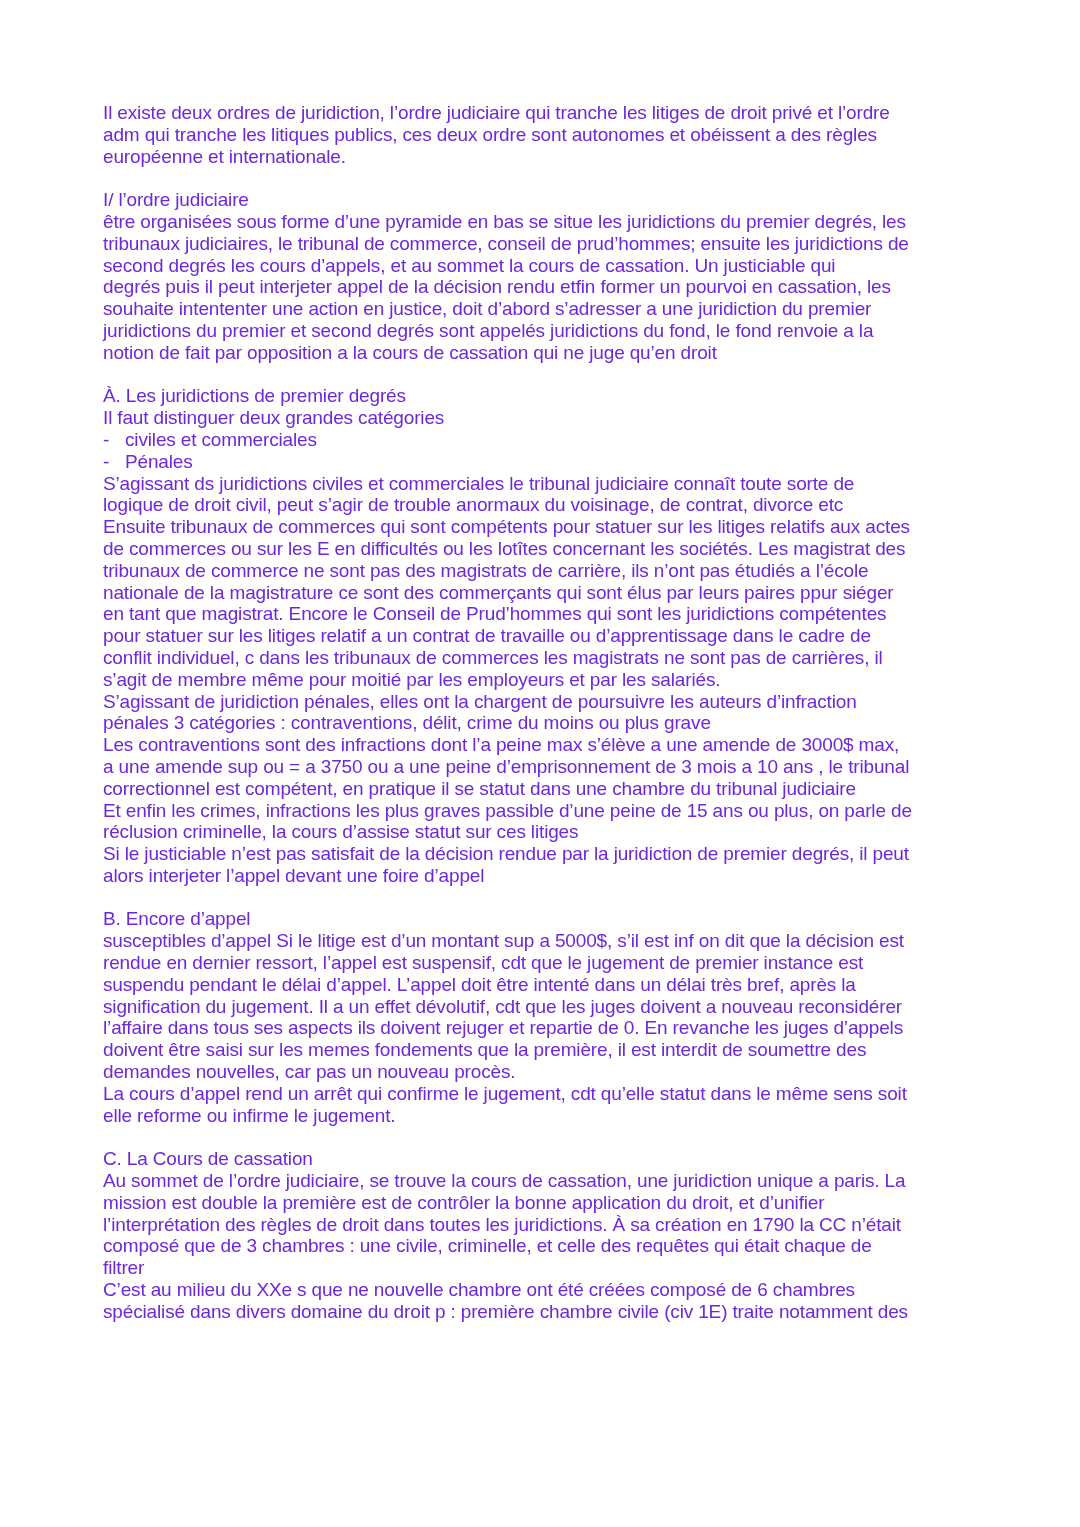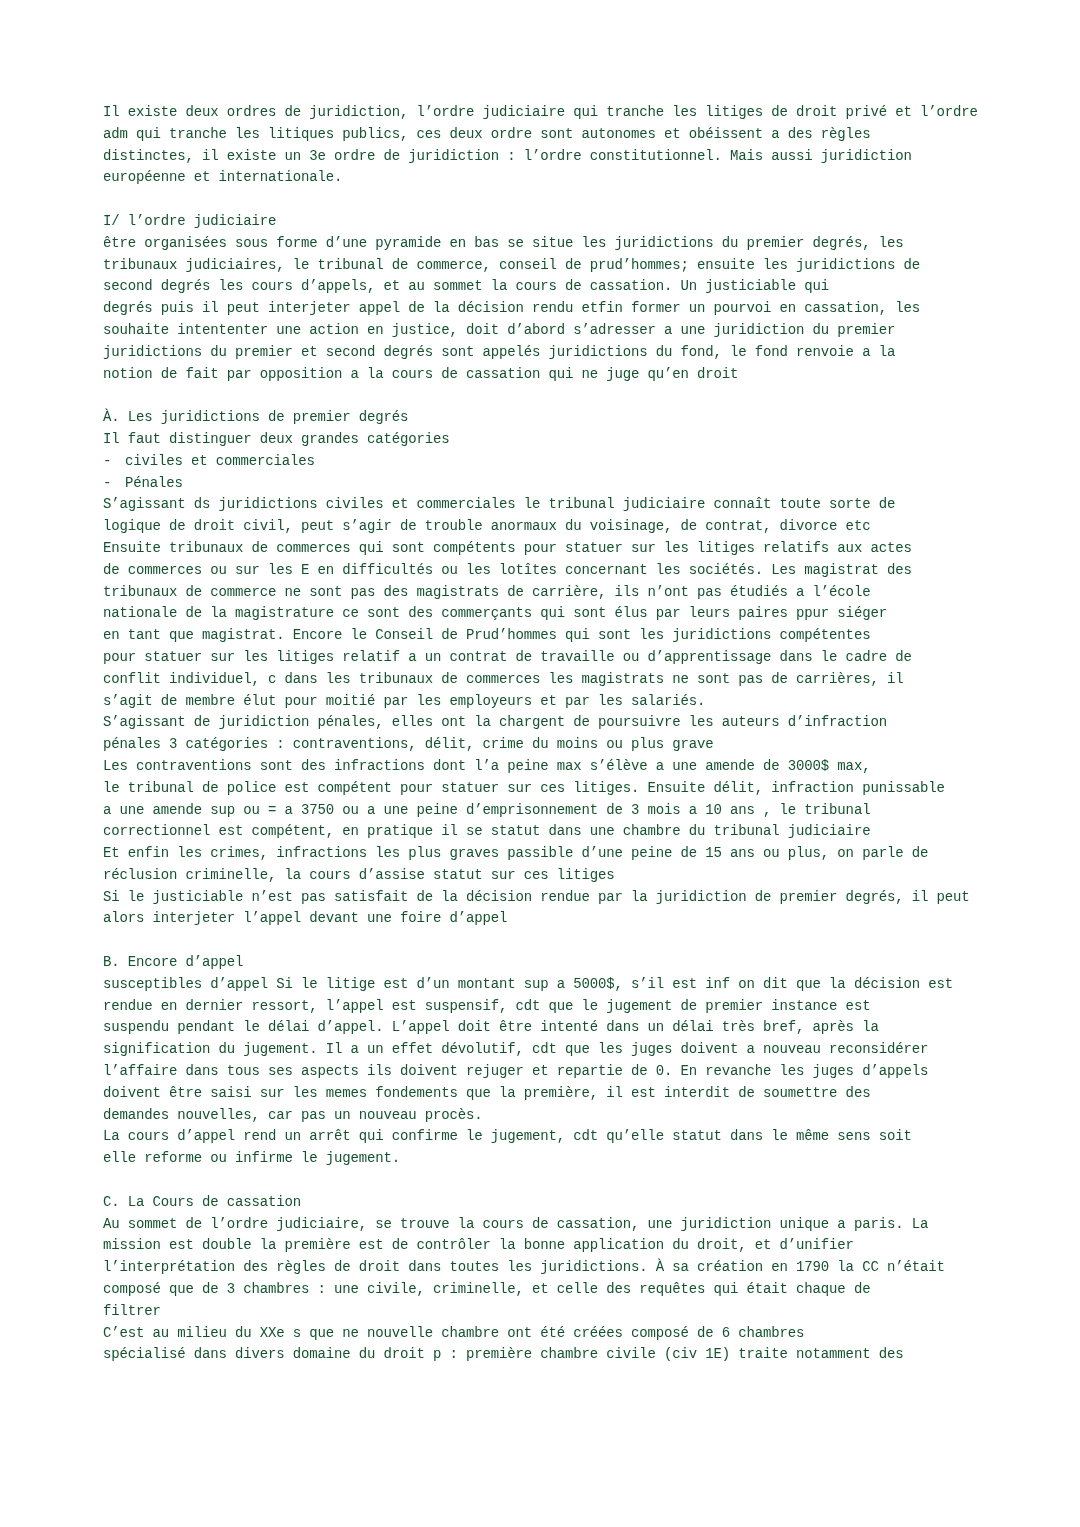--- a/index.html
+++ b/index.html
@@ -11,24 +11,24 @@
       width: 1080px;
       height: 1527px;
       position: relative;
       overflow: hidden;
     }
     .page {
       position: absolute;
       left: 103px;
       top: 102px;
       width: 880px;
-      font-family: Liberation Mono, monospace;
-      font-size: 14px;
+      font-family: Liberation Sans, sans-serif;
+      font-size: 19px;
       line-height: 21.8px;
-      color: #14532d;
+      color: #6d28d9;
       letter-spacing: -0.15px;
     }
     .line {
       white-space: nowrap;
       display: block;
       height: 21.8px;
     }
     .gap {
       display: block;
       height: 21.8px;
@@ -44,21 +44,20 @@
     }
   </style>
 </head>
 <body>
 
 <div class="page">
 
   <div>
     <span class="line">Il existe deux ordres de juridiction, l’ordre judiciaire qui tranche les litiges de droit privé et l’ordre</span>
     <span class="line">adm qui tranche les litiques publics, ces deux ordre sont autonomes et obéissent a des règles</span>
-    <span class="line">distinctes, il existe un 3e ordre de juridiction : l’ordre constitutionnel. Mais aussi juridiction</span>
     <span class="line">européenne et internationale.</span>
   </div>
 
   <span class="gap"></span>
 
   <div>
     <span class="line">I/ l’ordre judiciaire</span>
     <span class="line">être organisées sous forme d’une pyramide en bas se situe les juridictions du premier degrés, les</span>
     <span class="line">tribunaux judiciaires, le tribunal de commerce, conseil de prud’hommes; ensuite les juridictions de</span>
     <span class="line">second degrés les cours d’appels, et au sommet la cours de cassation. Un justiciable qui</span>
@@ -83,25 +82,24 @@
     </div>
     <span class="line">S’agissant ds juridictions civiles et commerciales le tribunal judiciaire connaît toute sorte de</span>
     <span class="line">logique de droit civil, peut s’agir de trouble anormaux du voisinage, de contrat,  divorce etc</span>
     <span class="line">Ensuite tribunaux de commerces qui sont compétents pour statuer sur les litiges relatifs aux actes</span>
     <span class="line">de commerces ou sur les E en difficultés ou les lotîtes concernant les sociétés. Les magistrat des</span>
     <span class="line">tribunaux de commerce ne sont pas des magistrats de carrière, ils n’ont pas étudiés a l’école</span>
     <span class="line">nationale de la magistrature ce sont des commerçants qui sont élus par leurs paires ppur siéger</span>
     <span class="line">en tant que magistrat. Encore le Conseil de Prud’hommes qui sont les juridictions compétentes</span>
     <span class="line">pour statuer sur les litiges relatif a un contrat de travaille ou d’apprentissage dans le cadre de</span>
     <span class="line">conflit individuel, c dans les tribunaux de commerces les magistrats ne sont pas de carrières, il</span>
-    <span class="line">s’agit de membre élut pour moitié par les employeurs et par les salariés.</span>
+    <span class="line">s’agit de membre même pour moitié par les employeurs et par les salariés.</span>
     <span class="line">S’agissant de juridiction pénales, elles ont la chargent de poursuivre les auteurs d’infraction</span>
     <span class="line">pénales 3 catégories : contraventions, délit, crime du moins ou plus grave</span>
     <span class="line">Les contraventions sont des infractions dont l’a peine max s’élève a une amende de 3000$ max,</span>
-    <span class="line">le tribunal de police est compétent pour statuer sur ces litiges. Ensuite délit, infraction punissable</span>
     <span class="line">a une amende sup ou = a 3750 ou a une peine d’emprisonnement de 3 mois a 10 ans , le tribunal</span>
     <span class="line">correctionnel est compétent, en pratique il se statut dans une chambre du tribunal judiciaire</span>
     <span class="line">Et enfin les crimes, infractions les plus graves passible d’une peine de 15 ans ou plus, on parle de</span>
     <span class="line">réclusion criminelle, la cours d’assise statut sur ces litiges</span>
     <span class="line">Si le justiciable n’est pas satisfait de la décision rendue par la juridiction de premier degrés, il peut</span>
     <span class="line">alors interjeter l’appel devant une foire d’appel</span>
   </div>
 
   <span class="gap"></span>
 

